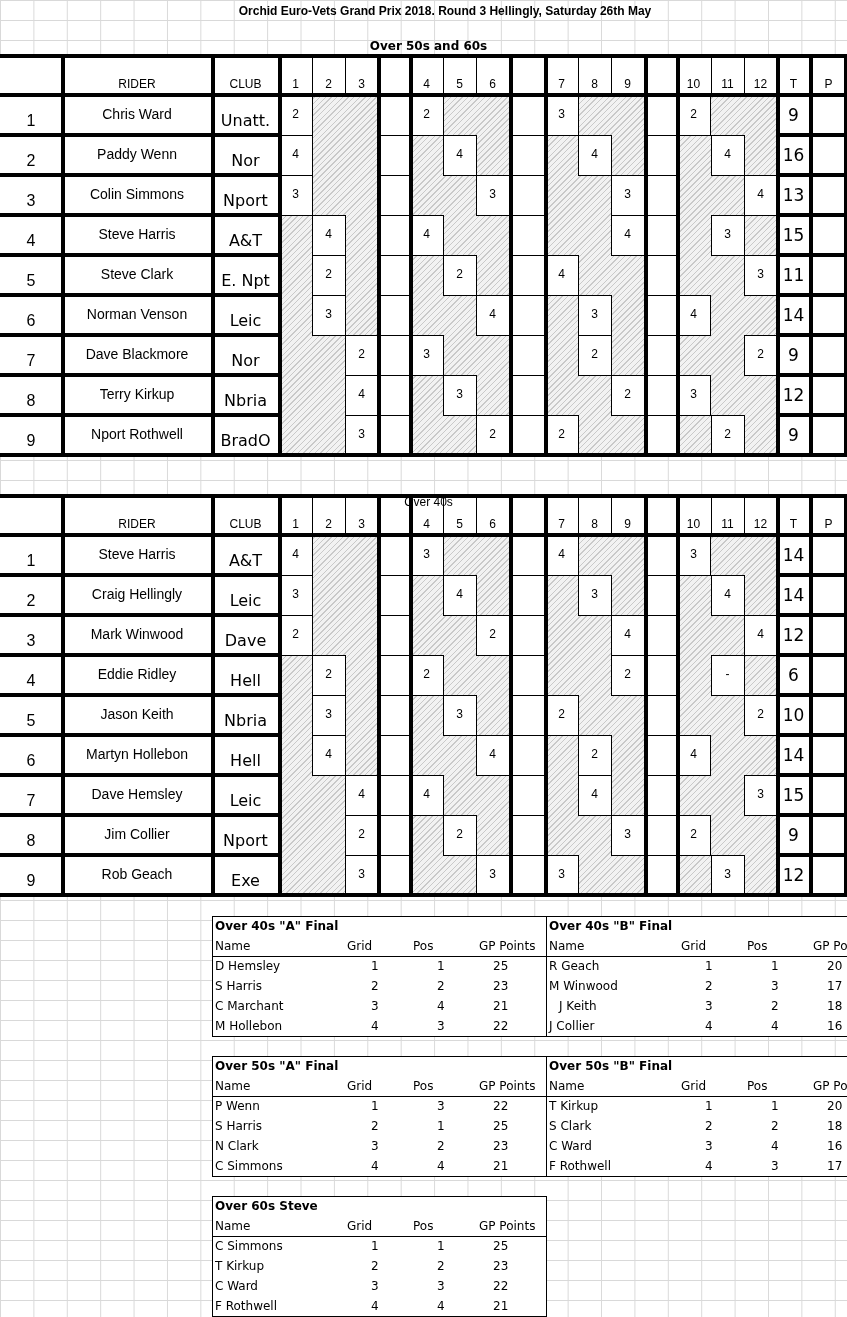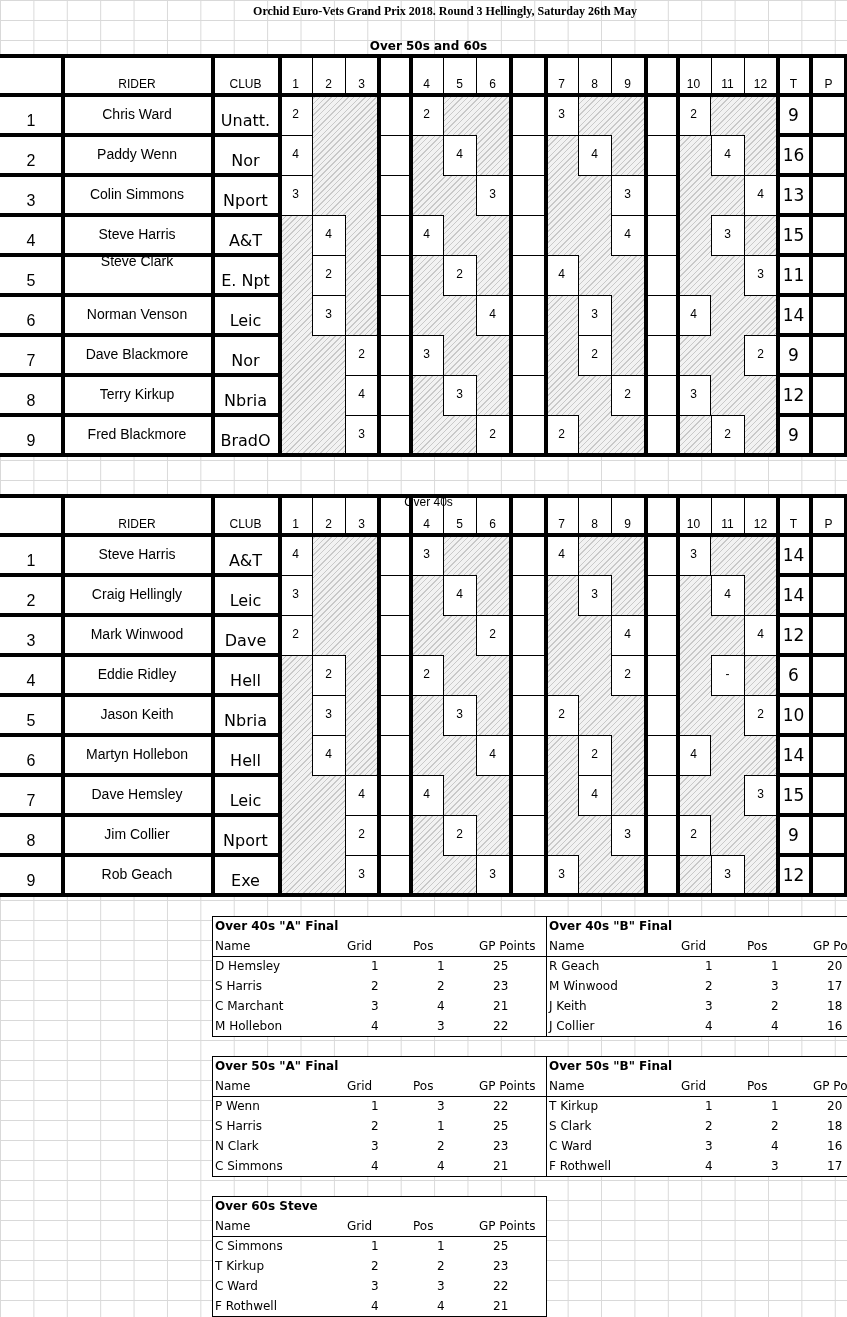--- a/index.html
+++ b/index.html
@@ -6,21 +6,21 @@
   body { width:847px; height:1317px; position:relative; overflow:hidden;
          font-family:"Liberation Sans", sans-serif; color:#000; }
   .grid-bg { position:absolute; left:0; top:0; width:847px; height:1317px;
     background-image:
       linear-gradient(to right, #d9d9d9 1px, transparent 1px),
       linear-gradient(to bottom, #d9d9d9 1px, transparent 1px);
     background-size: 33.4px 20px;
     background-position: 0 0;
   }
   .title { position:absolute; left:212px; top:2px; width:466px; text-align:center;
-    font-family:Liberation Serif, serif; font-weight:bold; font-size:12px; line-height:18px; }
+    font-family:Liberation Sans, sans-serif; font-weight:bold; font-size:12px; line-height:18px; }
   .subtitle { position:absolute; left:312px; width:233px; text-align:center;
     font-size:12px; line-height:16px; }
   .subtitle.bold { font-family:"DejaVu Sans", sans-serif; font-weight:bold; }
   .cell { position:absolute; box-sizing:border-box; background:#fff; }
   .hatch { position:absolute; box-sizing:border-box;
     background: repeating-linear-gradient(135deg, #f2f2f2 0 2px, #c9c9c9 2px 3px, #f2f2f2 3px 4px); }
   .hline { position:absolute; background:#000; }
   .vline { position:absolute; background:#000; }
   .hdr-text { position:absolute; font-size:12px; text-align:center; line-height:14px; }
   .rank { position:absolute; font-size:16px; text-align:center; }
@@ -155,21 +155,21 @@
         <div class="score" style="left: 611px; top: 227px; width: 33px;">4</div>
         <div class="box" style="left: 711px; top: 215px; width: 34px; height: 41px;"></div>
         <div class="score" style="left: 711px; top: 227px; width: 33px;">3</div>
         <div class="total" style="left: 777px; top: 225px; width: 33px;">15</div>
         <div class="score" style="left: 810px; top: 227px; width: 37px;"></div>
         <div class="hline" style="left: 0px; top: 253px; width: 279px; height: 4px;"></div>
         <div class="hline" style="left: 777px; top: 253px; width: 70px; height: 4px;"></div>
       </div>
       <div style="position: absolute; left: 0px; top: 0px;">
         <div class="rank" style="left: 0px; top: 272px; width: 62px;">5</div>
-        <div class="rider" style="left: 62px; top: 253px; width: 150px;">Steve Clark</div>
+        <div class="rider" style="left: 62px; top: 266px; width: 150px;">Steve Clark</div>
         <div class="club" style="left: 212px; top: 271px; width: 67px;">E. Npt</div>
         <div class="box" style="left: 378px; top: 255px; width: 33px; height: 41px;"></div>
         <div class="box" style="left: 510px; top: 255px; width: 36px; height: 41px;"></div>
         <div class="box" style="left: 645px; top: 255px; width: 33px; height: 41px;"></div>
         <div class="box" style="left: 312px; top: 255px; width: 34px; height: 41px;"></div>
         <div class="score" style="left: 312px; top: 267px; width: 33px;">2</div>
         <div class="box" style="left: 443px; top: 255px; width: 34px; height: 41px;"></div>
         <div class="score" style="left: 443px; top: 267px; width: 33px;">2</div>
         <div class="box" style="left: 545px; top: 255px; width: 34px; height: 41px;"></div>
         <div class="score" style="left: 545px; top: 267px; width: 33px;">4</div>
@@ -235,21 +235,21 @@
         <div class="score" style="left: 611px; top: 387px; width: 33px;">2</div>
         <div class="box" style="left: 677px; top: 375px; width: 34px; height: 41px;"></div>
         <div class="score" style="left: 677px; top: 387px; width: 33px;">3</div>
         <div class="total" style="left: 777px; top: 385px; width: 33px;">12</div>
         <div class="score" style="left: 810px; top: 387px; width: 37px;"></div>
         <div class="hline" style="left: 0px; top: 413px; width: 279px; height: 4px;"></div>
         <div class="hline" style="left: 777px; top: 413px; width: 70px; height: 4px;"></div>
       </div>
       <div style="position: absolute; left: 0px; top: 0px;">
         <div class="rank" style="left: 0px; top: 432px; width: 62px;">9</div>
-        <div class="rider" style="left: 62px; top: 426px; width: 150px;">Fred Blackmore</div>
+        <div class="rider" style="left: 62px; top: 426px; width: 150px;">Nport Rothwell</div>
         <div class="club" style="left: 212px; top: 431px; width: 67px;">BradO</div>
         <div class="box" style="left: 378px; top: 415px; width: 33px; height: 41px;"></div>
         <div class="box" style="left: 510px; top: 415px; width: 36px; height: 41px;"></div>
         <div class="box" style="left: 645px; top: 415px; width: 33px; height: 41px;"></div>
         <div class="box" style="left: 345px; top: 415px; width: 34px; height: 41px;"></div>
         <div class="score" style="left: 345px; top: 427px; width: 33px;">3</div>
         <div class="box" style="left: 476px; top: 415px; width: 34px; height: 41px;"></div>
         <div class="score" style="left: 476px; top: 427px; width: 33px;">2</div>
         <div class="box" style="left: 545px; top: 415px; width: 34px; height: 41px;"></div>
         <div class="score" style="left: 545px; top: 427px; width: 33px;">2</div>
@@ -559,21 +559,21 @@
         <span style="left: 224px;">1</span>
         <span style="left: 280px;">20</span>
       </div>
       <div class="fr" style="top: 60px;">
         <span style="left: 2px;">M Winwood</span>
         <span style="left: 158px;">2</span>
         <span style="left: 224px;">3</span>
         <span style="left: 280px;">17</span>
       </div>
       <div class="fr" style="top: 80px;">
-        <span style="left: 2px;">J Keith</span>
+        <span style="left: 12px;">J Keith</span>
         <span style="left: 158px;">3</span>
         <span style="left: 224px;">2</span>
         <span style="left: 280px;">18</span>
       </div>
       <div class="fr" style="top: 100px;">
         <span style="left: 2px;">J Collier</span>
         <span style="left: 158px;">4</span>
         <span style="left: 224px;">4</span>
         <span style="left: 280px;">16</span>
       </div>

